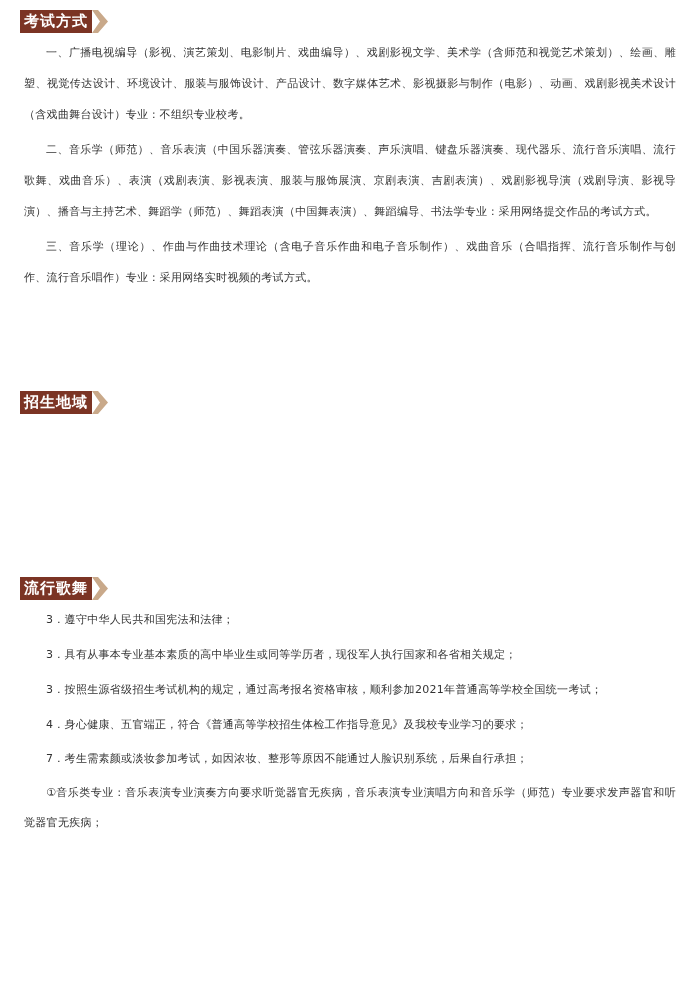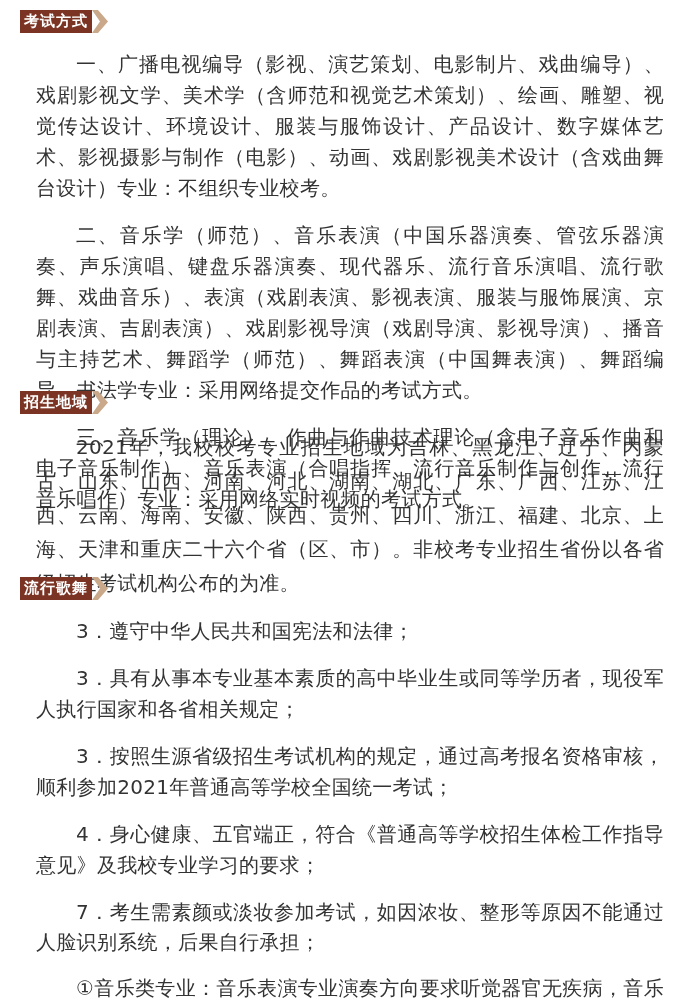--- a/index.html
+++ b/index.html
@@ -5,56 +5,53 @@
   html, body { margin:0; padding:0; background:#ffffff; }
   body { width:700px; height:998px; overflow:hidden; position:relative;
          font-family:"DejaVu Sans","Liberation Sans",sans-serif; color:#333333; }
   .page { position:absolute; left:0; top:0; width:700px; }
   .section { position:absolute; left:20px; width:660px; }
   .badge-wrap { position:relative; height:23px; display:flex; align-items:center; }
   .badge { background:#7b3424; color:#ffffff; font-weight:bold; font-size:15px;
            letter-spacing:1px; height:23px; line-height:23px; padding:0 4px 0 4px; box-sizing:border-box; }
   .chev-shape { width:16px; height:23px; position:relative; }
   .chev-shape svg { display:block; }
-  .para { font-size:20px; line-height:31px; margin:16px; text-align:justify; letter-spacing:0.3px; }
+  .para { font-size:11px; line-height:31px; margin:4px; text-align:justify; letter-spacing:0.3px; }
   .indent { text-indent:2em; }
 </style>
 </head>
 <body>
 
 <div class="page">
 
   <div class="section" style="top:10px;">
     <div class="badge-wrap">
       <span class="badge">考试方式</span>
       <span class="chev-shape">
         <svg width="16" height="23" viewBox="0 0 16 23">
             <polygon points="0,0 6,0 16,11.5 6,23 0,23 8,11.5" fill="#c9a98a"></polygon>
             <polygon points="0,0 3,0 11,11.5 3,23 0,23" fill="#7b3424" opacity="0.0"></polygon>
           </svg>
       </span>
     </div>
     <div style="margin-top:0px;">
       <p class="para indent">一、广播电视编导（影视、演艺策划、电影制片、戏曲编导）、戏剧影视文学、美术学（含师范和视觉艺术策划）、绘画、雕塑、视觉传达设计、环境设计、服装与服饰设计、产品设计、数字媒体艺术、影视摄影与制作（电影）、动画、戏剧影视美术设计（含戏曲舞台设计）专业：不组织专业校考。</p>
       <p class="para indent">二、音乐学（师范）、音乐表演（中国乐器演奏、管弦乐器演奏、声乐演唱、键盘乐器演奏、现代器乐、流行音乐演唱、流行歌舞、戏曲音乐）、表演（戏剧表演、影视表演、服装与服饰展演、京剧表演、吉剧表演）、戏剧影视导演（戏剧导演、影视导演）、播音与主持艺术、舞蹈学（师范）、舞蹈表演（中国舞表演）、舞蹈编导、书法学专业：采用网络提交作品的考试方式。</p>
-      <p class="para indent">三、音乐学（理论）、作曲与作曲技术理论（含电子音乐作曲和电子音乐制作）、音乐表演（合唱指挥、流行音乐制作与创作、流行音乐唱作）专业：采用网络实时视频的考试方式。</p>
+      <p class="para indent">三、音乐学（理论）、作曲与作曲技术理论（含电子音乐作曲和电子音乐制作）、戏曲音乐（合唱指挥、流行音乐制作与创作、流行音乐唱作）专业：采用网络实时视频的考试方式。</p>
     </div>
   </div>
 
   <div class="section" style="top:391px;">
     <div class="badge-wrap">
       <span class="badge">招生地域</span>
       <span class="chev-shape">
         <svg width="16" height="23" viewBox="0 0 16 23">
             <polygon points="0,0 6,0 16,11.5 6,23 0,23 8,11.5" fill="#c9a98a"></polygon>
           </svg>
       </span>
-    </div>
-    <div style="margin-top:8px;">
-      <p class="para indent" style="line-height:34px;">2021年，我校校考专业招生地域为吉林、黑龙江、辽宁、内蒙古、山东、山西、河南、河北、湖南、湖北、广东、广西、江苏、江西、云南、海南、安徽、陕西、贵州、四川、浙江、福建、北京、上海、天津和重庆二十六个省（区、市）。非校考专业招生省份以各省级招生考试机构公布的为准。</p>
     </div>
   </div>
 
   <div class="section" style="top:577px;">
     <div class="badge-wrap">
       <span class="badge">流行歌舞</span>
       <span class="chev-shape">
         <svg width="16" height="23" viewBox="0 0 16 23">
             <polygon points="0,0 6,0 16,11.5 6,23 0,23 8,11.5" fill="#c9a98a"></polygon>
           </svg>

